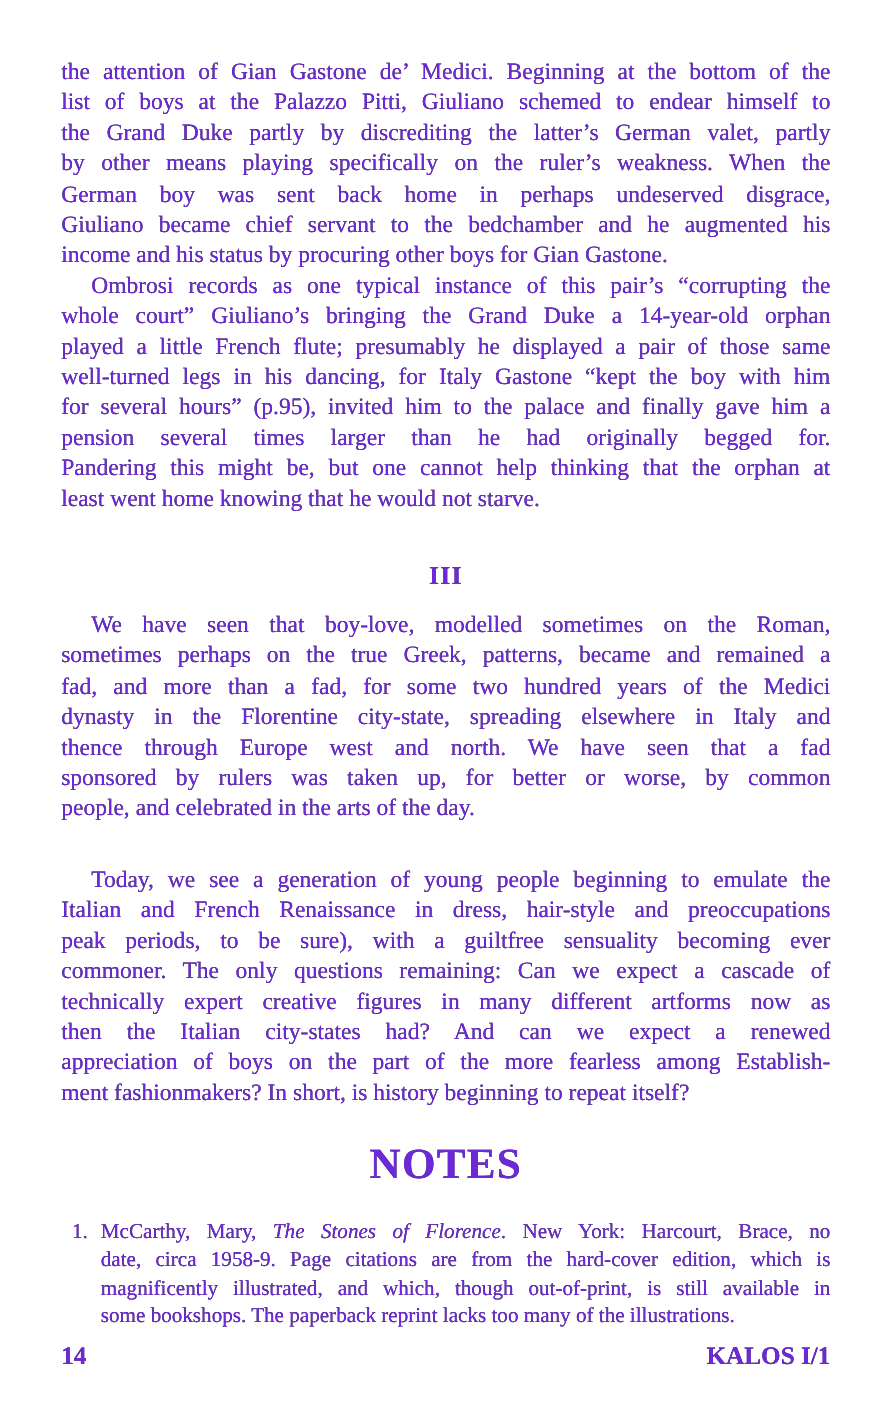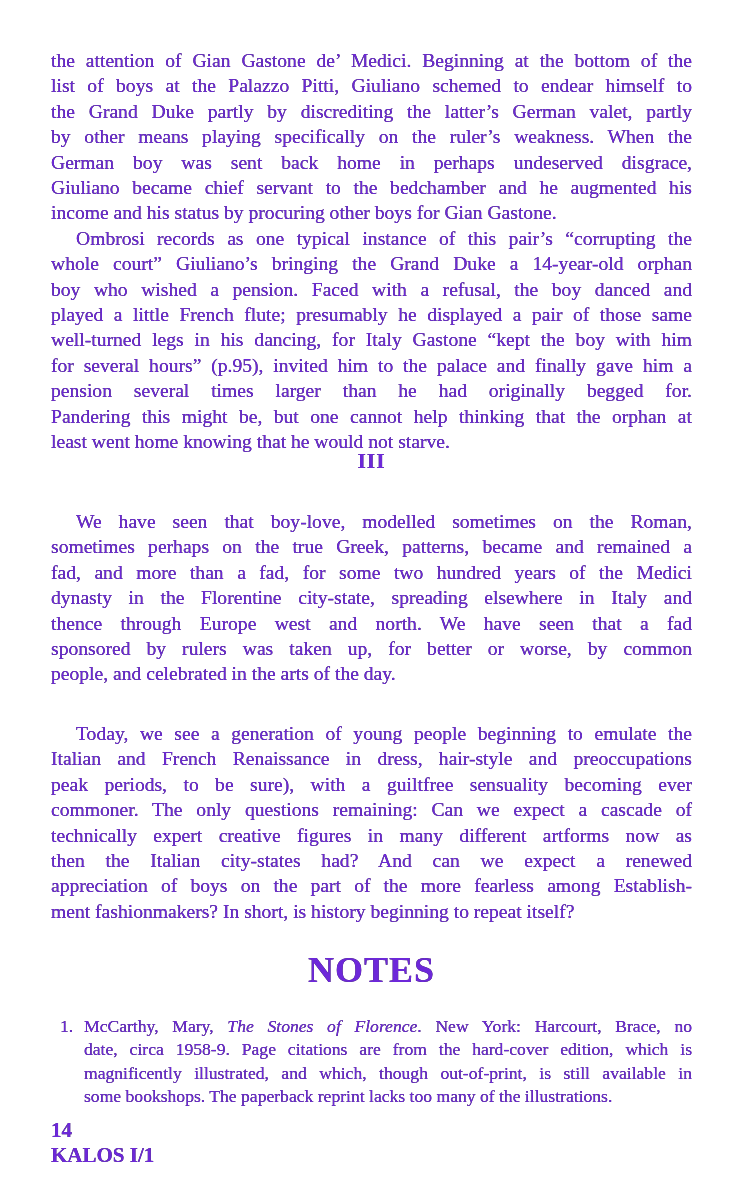--- a/index.html
+++ b/index.html
@@ -20,21 +20,21 @@
     font-size: 19.6px;
     line-height: 25.4px;
     text-shadow: 0 0 0.5px rgba(0,0,0,0.85);
   }
   .line { text-align: justify; text-align-last: justify; white-space: normal; }
   .line.last { text-align-last: left; }
   .line.ind { text-indent: 25px; }
   .section-heading {
     position: absolute;
     left: 0; width: 743px;
-    top: 430px;
+    top: 449px;
     text-align: center;
     font-weight: bold;
     font-size: 21.5px;
     line-height: 26px;
     letter-spacing: 1px;
     text-shadow: 0 0 0.5px rgba(0,0,0,0.85);
   }
   .notes-heading {
     position: absolute;
     left: 0; width: 743px;
@@ -62,42 +62,40 @@
     position: absolute;
     left: 51px;
     width: 641px;
     top: 1100px;
     display: flex;
     justify-content: space-between;
     align-items: baseline;
     font-weight: bold;
     font-size: 21px;
     text-shadow: 0 0 0.5px rgba(0,0,0,0.85);
-    flex-direction: column;
   }
 </style>
 </head>
 <body>
 
 <div class="page">
 
   <div class="textblock" style="top:30px;">
     <div class="para">
       <div class="line">the attention of Gian Gastone de’ Medici. Beginning at the bottom of the</div>
       <div class="line">list of boys at the Palazzo Pitti, Giuliano schemed to endear himself to</div>
       <div class="line">the Grand Duke partly by discrediting the latter’s German valet, partly</div>
       <div class="line">by other means playing specifically on the ruler’s weakness. When the</div>
       <div class="line">German boy was sent back home in perhaps undeserved disgrace,</div>
       <div class="line">Giuliano became chief servant to the bedchamber and he augmented his</div>
       <div class="line last">income and his status by procuring other boys for Gian Gastone.</div>
     </div>
     <div class="para">
       <div class="line ind">Ombrosi records as one typical instance of this pair’s “corrupting the</div>
       <div class="line">whole court” Giuliano’s bringing the Grand Duke a 14-year-old orphan</div>
-      <div class="line">boy who wished a pension. Faced with a refusal, the boy danced and</div>
       <div class="line">played a little French flute; presumably he displayed a pair of those same</div>
       <div class="line">well-turned legs in his dancing, for Italy Gastone “kept the boy with him</div>
       <div class="line">for several hours” (p.95), invited him to the palace and finally gave him a</div>
       <div class="line">pension several times larger than he had originally begged for.</div>
       <div class="line">Pandering this might be, but one cannot help thinking that the orphan at</div>
       <div class="line last">least went home knowing that he would not starve.</div>
     </div>
   </div>
 
   <div class="section-heading">III</div>

